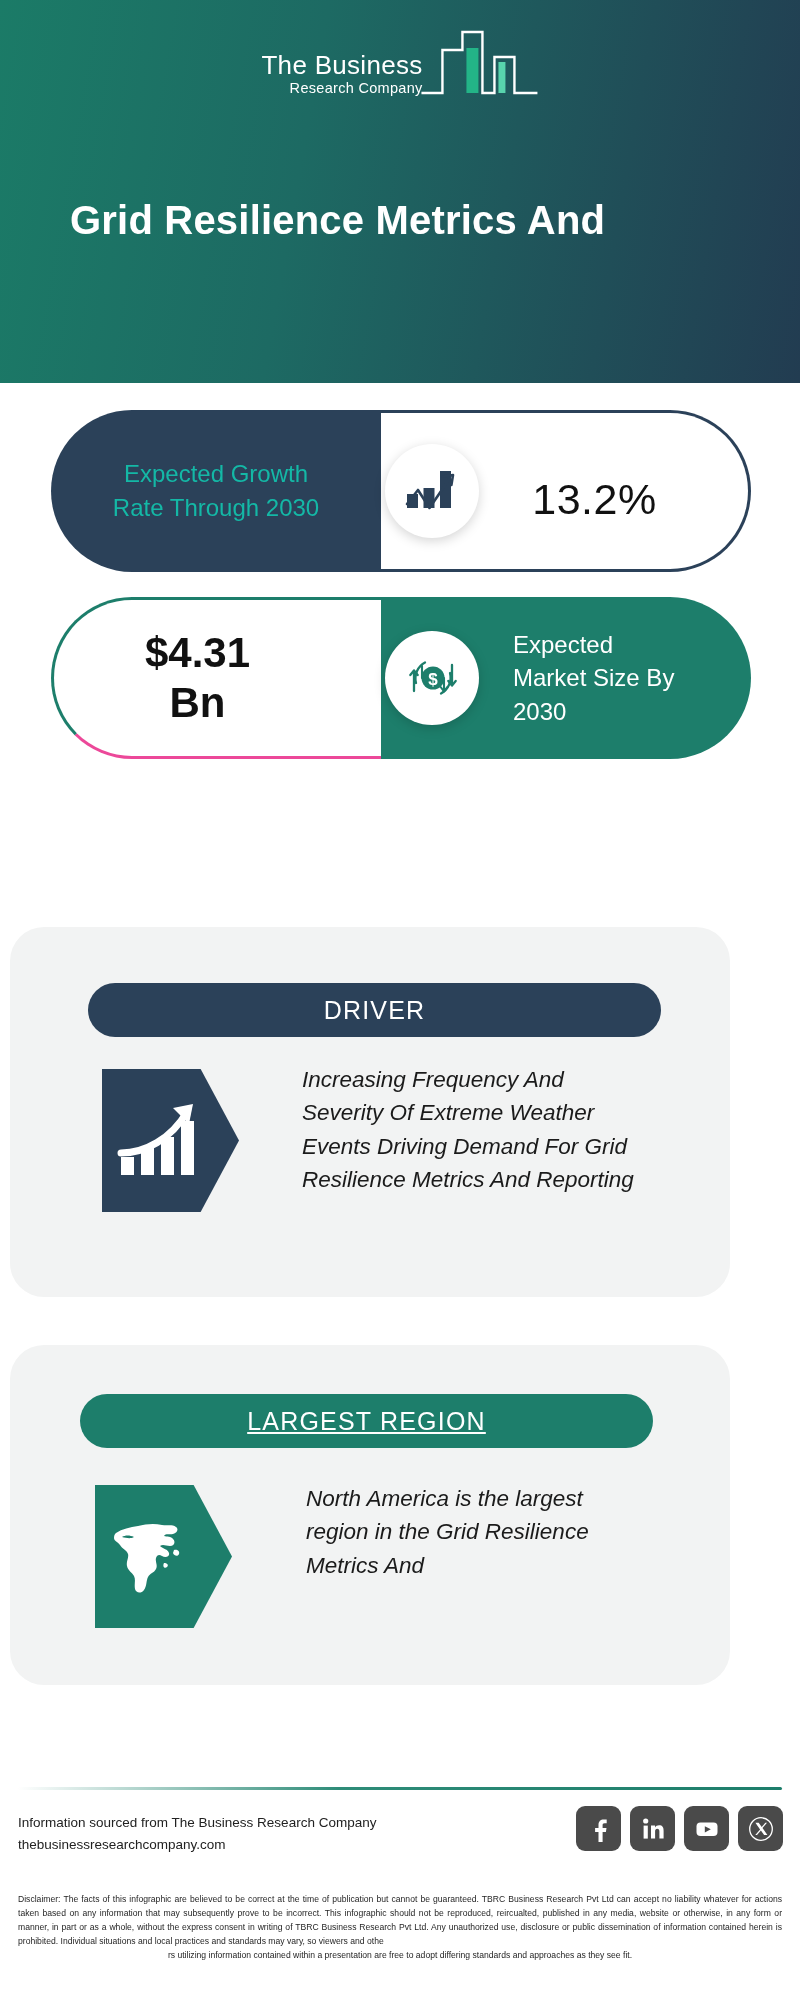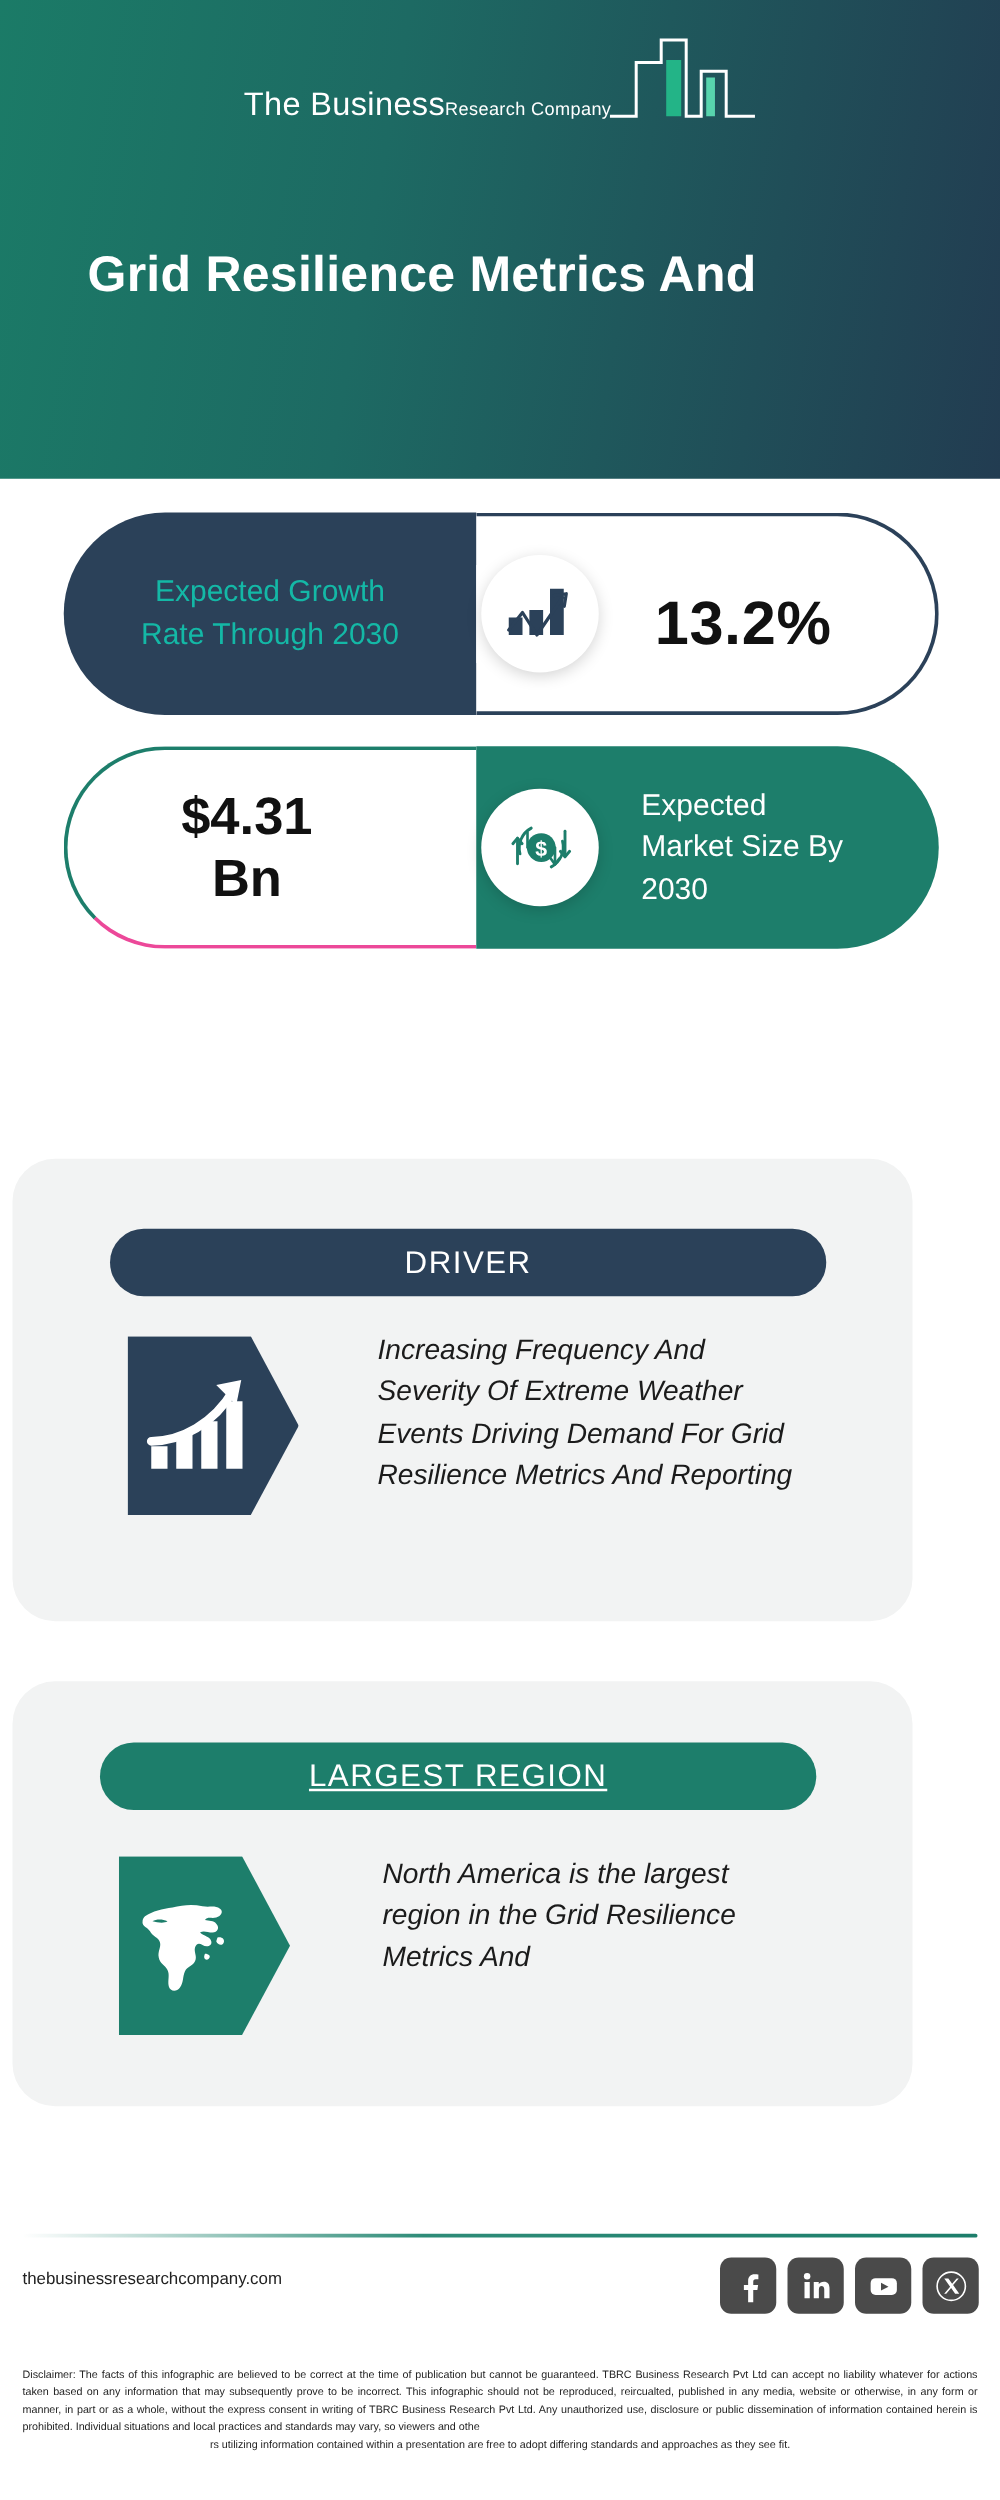--- a/index.html
+++ b/index.html
@@ -13,21 +13,21 @@
 
   
   .header {
     position:absolute; left:0; top:0; width:800px; height:383px;
     background:linear-gradient(100deg,#1b7b67 0%,#1d6a63 38%,#223c51 100%);
   }
   .logo-wrap {
     position:absolute; left:50%; top:22px; transform:translateX(-50%);
     display:flex; align-items:flex-end; height:82px;
   }
-  .logo-text { display:flex; flex-direction:row; align-items:flex-end; padding-bottom:7px; }
+  .logo-text { display:flex; flex-direction:column; align-items:flex-end; padding-bottom:7px; }
   .logo-line1 {
     color:#ffffff; font-size:26px; letter-spacing:.3px; line-height:1.05;
     font-weight:400; white-space:nowrap;
   }
   .logo-line2 {
     color:#ffffff; font-size:14.5px; letter-spacing:.3px; line-height:1.25;
     font-weight:400; white-space:nowrap;
   }
   .logo-mark { margin-left:-2px; }
 
@@ -51,21 +51,21 @@
   }
   .growth-right {
     position:absolute; left:330px; top:0; width:370px; height:162px;
     background:#ffffff;
     border-top:3px solid #2b4159;
     border-bottom:3px solid #2b4159;
     border-right:3px solid #2b4159;
     border-radius:0 81px 81px 0;
     display:flex; align-items:center; justify-content:center;
   }
-  .growth-value { color:#111111; font-size:49px; font-weight:bold; letter-spacing:.5px; padding-left:60px;margin-top:16px; }
+  .growth-value { color:#111111; font-size:43px; font-weight:normal; letter-spacing:.5px; padding-left:60px;margin-top:16px; }
 
   
   .card-market { position:absolute; left:51px; top:597px; width:700px; height:162px; }
   .market-left {
     position:absolute; left:0; top:0; width:330px; height:162px;
     background:#ffffff;
     border-top:3px solid #1d7e6b;
     border-bottom:3px solid #ec4899;
     border-left:3px solid #1d7e6b;
     border-radius:81px 0 0 81px;
@@ -243,20 +243,21 @@
       <path fill="#ffffff" d="M64 39 C67 38, 70 40, 69 43 C68 46, 64 45, 63 42 Z"></path>
       <path fill="#ffffff" d="M54 52 C57 52, 59 54, 57 56 C55 58, 52 56, 54 52 Z"></path>
     </svg>
   </div>
   <div class="body-text body-region">North America is the largest region in the Grid Resilience Metrics And</div>
 </div>
 
 <div class="divider"></div>
 
 <div class="source-block">
+  <div class="source-line">Information sourced from The Business Research Company</div>
   <div class="source-line">thebusinessresearchcompany.com</div>
 </div>
 
 <div class="socials">
   <div class="soc">
     <svg width="26" height="26" viewBox="0 0 26 26">
       <path fill="#ffffff" d="M16.6 26 V16 h3.3 l.6-4.1h-3.9V9.3c0-1.2.4-2 2-2h2.1V3.6C20.2 3.5 19 3.4 17.6 3.4c-3 0-5.1 1.9-5.1 5.3v3.2H9.1V16h3.4v10z"></path>
     </svg>
   </div>
   <div class="soc">

